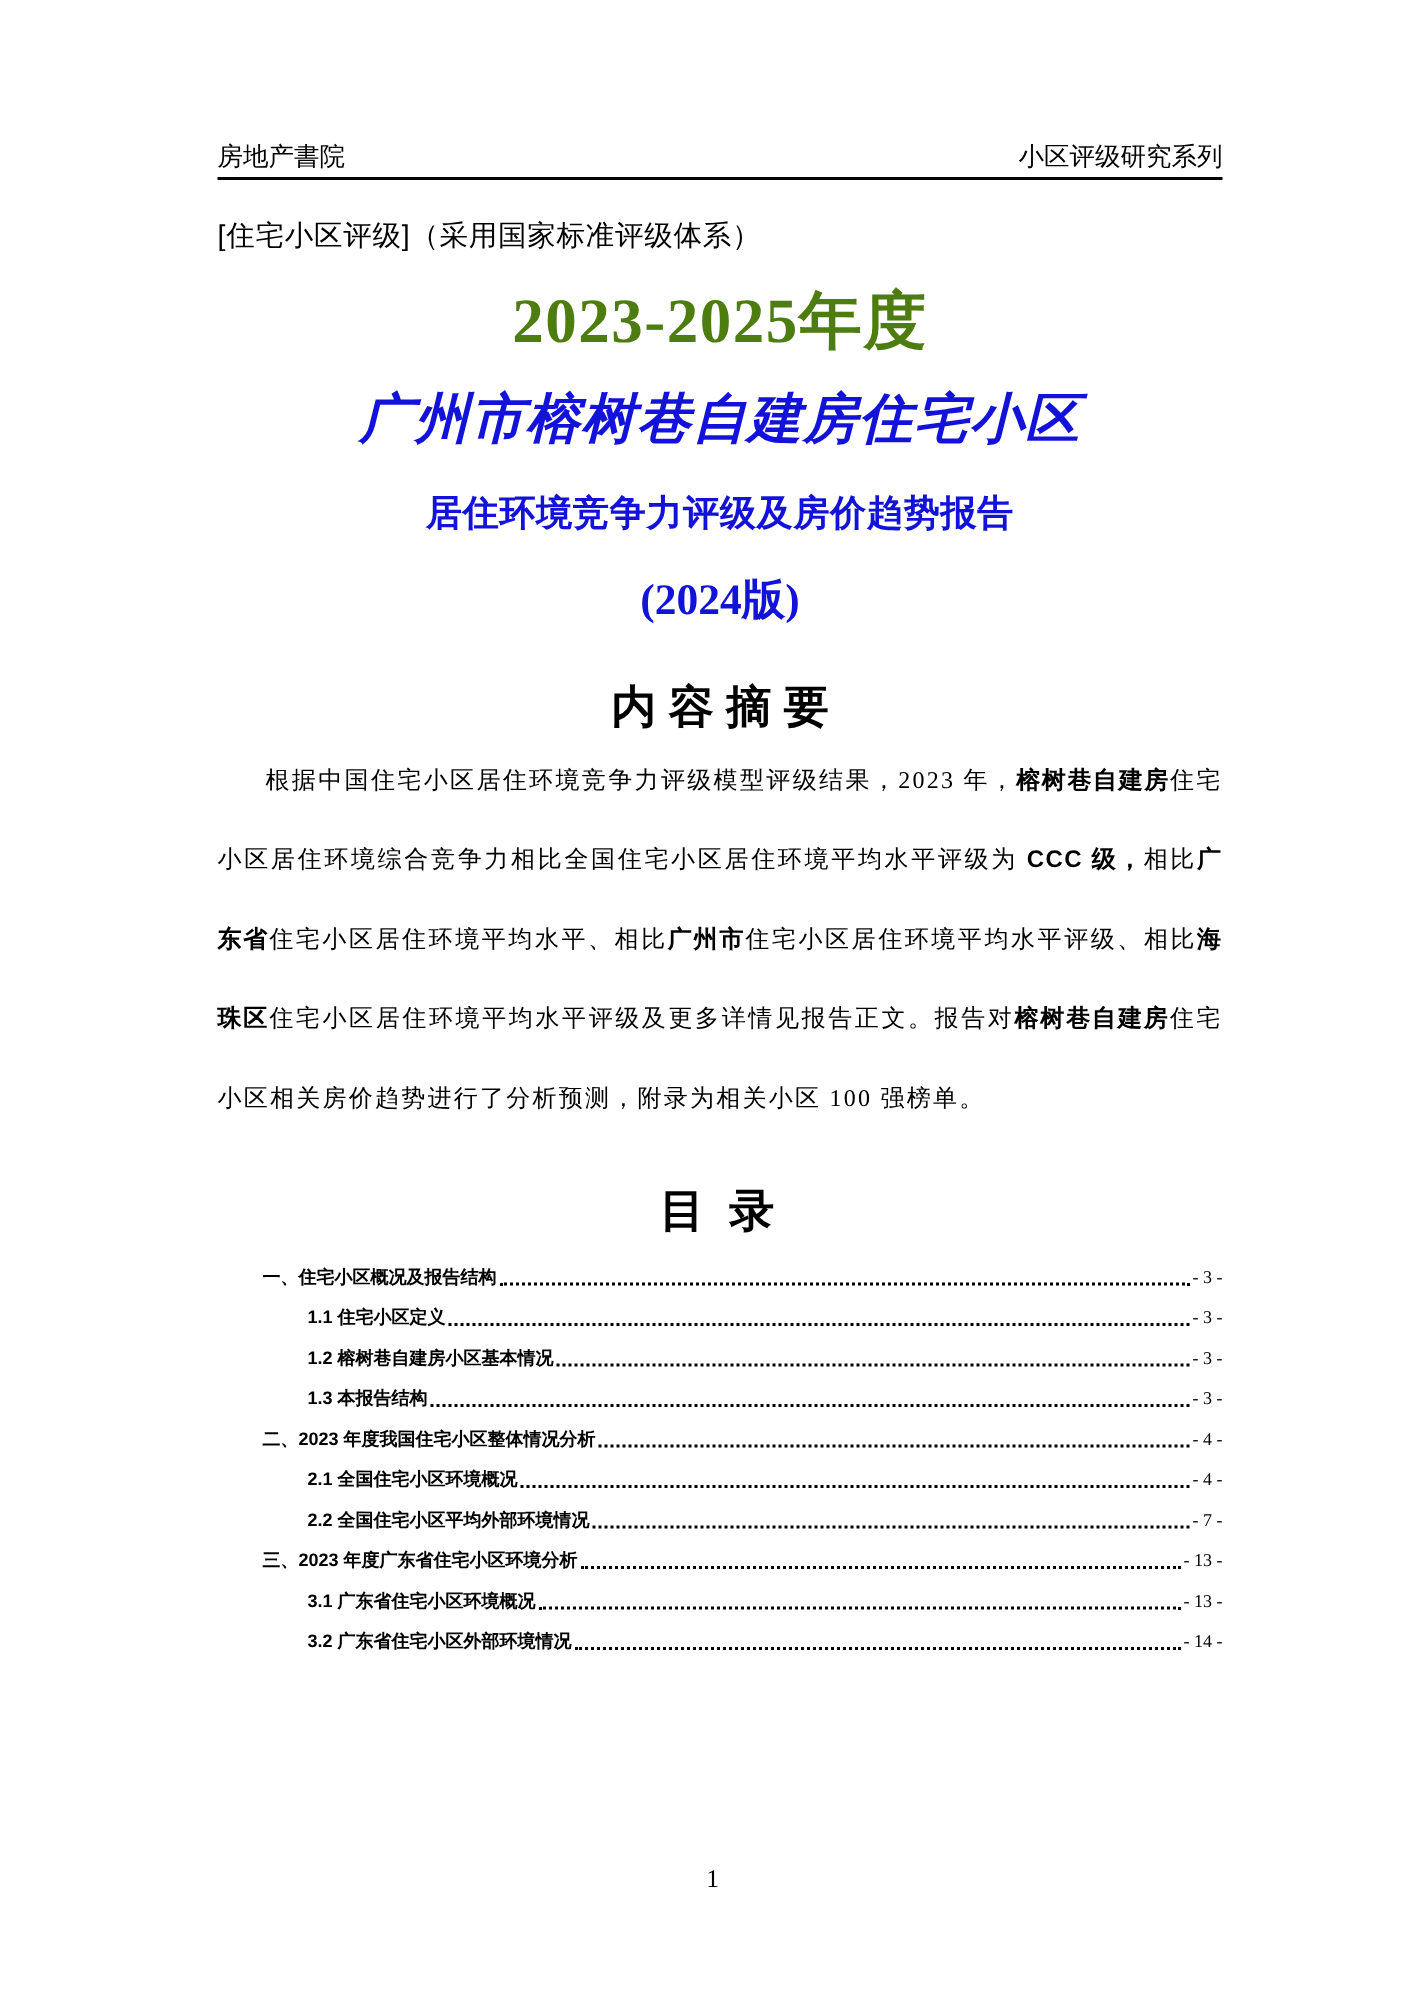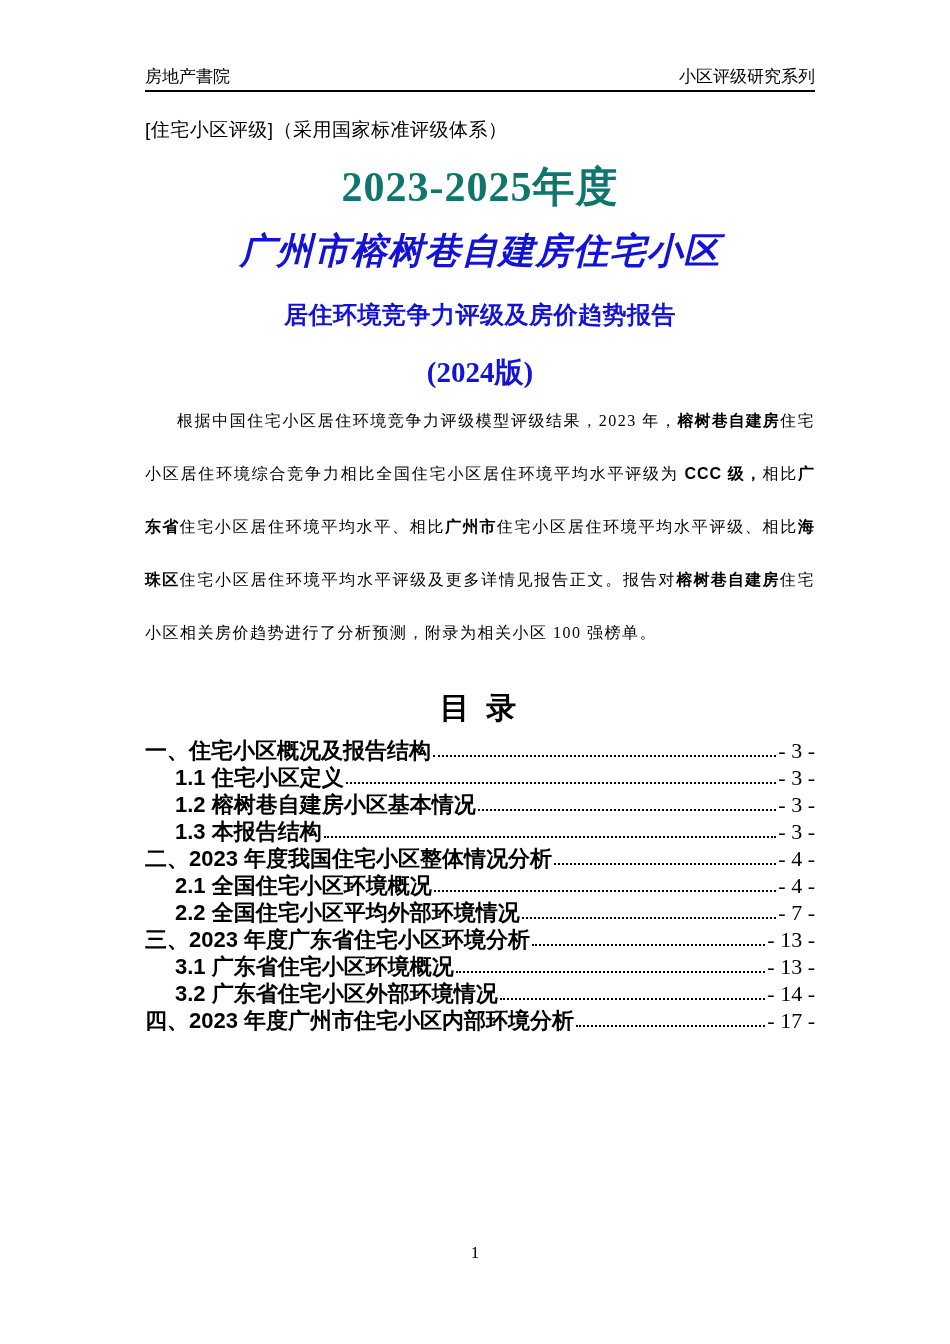--- a/index.html
+++ b/index.html
@@ -18,20 +18,21 @@
   }
   
   .doc-header {
     display: flex;
     justify-content: space-between;
     align-items: flex-end;
     padding-top: 66px;
     font-family: "Liberation Sans", "DejaVu Sans", sans-serif;
     font-size: 17px;
     line-height: 22px;
+    margin-top: 28px;
   }
   .header-rule {
     border-bottom: 2.5px solid #000000;
     margin-top: 2px;
   }
   
   .tagline {
     margin-top: 26px;
     font-family: "Liberation Sans", "DejaVu Sans", sans-serif;
     font-size: 19px;
@@ -78,22 +79,23 @@
     font-weight: bold;
     font-size: 30px;
     line-height: 42px;
     letter-spacing: 4px;
   }
   .toc-list { margin-top: 6px; }
   .toc-row {
     display: flex;
     align-items: flex-end;
     height: 27px;
-    font-size: 22px;
+    font-size: 12px;
     cursor: pointer;
+    margin-left: 30px;
   }
   .toc-row.level2 { padding-left: 30px; }
   .toc-label {
     font-family: "Liberation Sans", "DejaVu Sans", sans-serif;
     font-weight: bold;
     white-space: nowrap;
     line-height: 22px;
   }
   .toc-leader {
     flex: 1;
@@ -124,25 +126,26 @@
   <div class="content">
 
     <div class="doc-header">
       <span>房地产書院</span>
       <span>小区评级研究系列</span>
     </div>
     <div class="header-rule"></div>
 
     <div class="tagline">[住宅小区评级]（采用国家标准评级体系）</div>
 
-    <div class="title-line title-year blue" style="color: #0f766e;">2023-2025年度</div>
+    <div class="title-line title-year blue" style="color: #4d7c0f;">2023-2025年度</div>
     <div class="title-line title-community blue" style="color: rgb(18, 18, 217); font-style: italic;">广州市榕树巷自建房住宅小区</div>
     <div class="title-line title-subject blue" style="color: rgb(18, 18, 217);">居住环境竞争力评级及房价趋势报告</div>
     <div class="title-line title-edition blue" style="color: rgb(18, 18, 217);">(2024版)</div>
 
+    <div class="abstract-heading">内 容 摘 要</div>
     <p class="abstract-text" id="abstract-paragraph"><span>根据中国住宅小区居住环境竞争力评级模型评级结果，2023 年，</span><span class="seg-bold">榕树巷自建房</span><span>住宅小区居住环境综合竞争力相比全国住宅小区居住环境平均水平评级为 </span><span class="seg-bold">CCC 级，</span><span>相比</span><span class="seg-bold">广东省</span><span>住宅小区居住环境平均水平、相比</span><span class="seg-bold">广州市</span><span>住宅小区居住环境平均水平评级、相比</span><span class="seg-bold">海珠区</span><span>住宅小区居住环境平均水平评级及更多详情见报告正文。报告对</span><span class="seg-bold">榕树巷自建房</span><span>住宅小区相关房价趋势进行了分析预测，附录为相关小区 100 强榜单。</span></p>
 
     <div class="toc-heading">目 录</div>
     <div class="toc-list" id="toc-list">
         <div class="toc-row">
           <span class="toc-label">一、住宅小区概况及报告结构</span>
           <span class="toc-leader"></span>
           <span class="toc-page">- 3 -</span>
         </div>
         <div class="toc-row level2">
@@ -183,23 +186,18 @@
         <div class="toc-row level2">
           <span class="toc-label">3.1 广东省住宅小区环境概况</span>
           <span class="toc-leader"></span>
           <span class="toc-page">- 13 -</span>
         </div>
         <div class="toc-row level2">
           <span class="toc-label">3.2 广东省住宅小区外部环境情况</span>
           <span class="toc-leader"></span>
           <span class="toc-page">- 14 -</span>
         </div>
-        <div class="toc-row">
-          <span class="toc-label">四、2023 年度广州市住宅小区内部环境分析</span>
-          <span class="toc-leader"></span>
-          <span class="toc-page">- 17 -</span>
-        </div>
       </div>
 
   </div>
 
   <div class="page-num">1</div>
 </div>
 
 </body></html>

